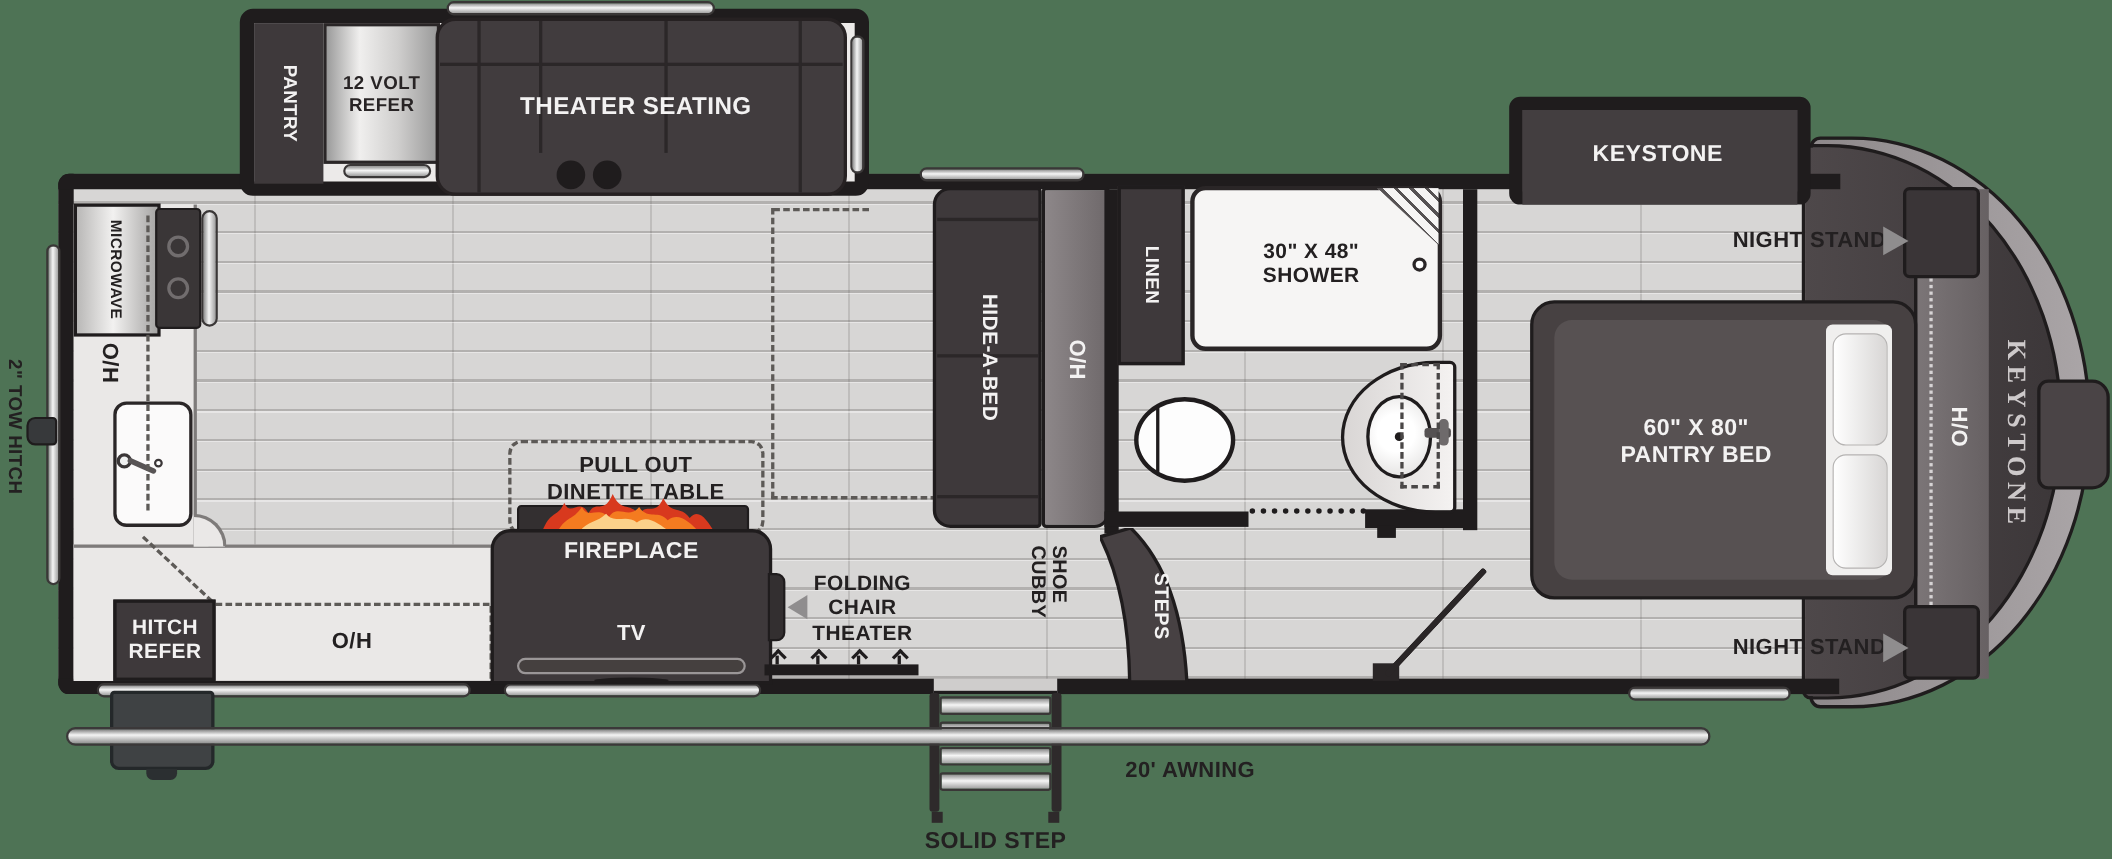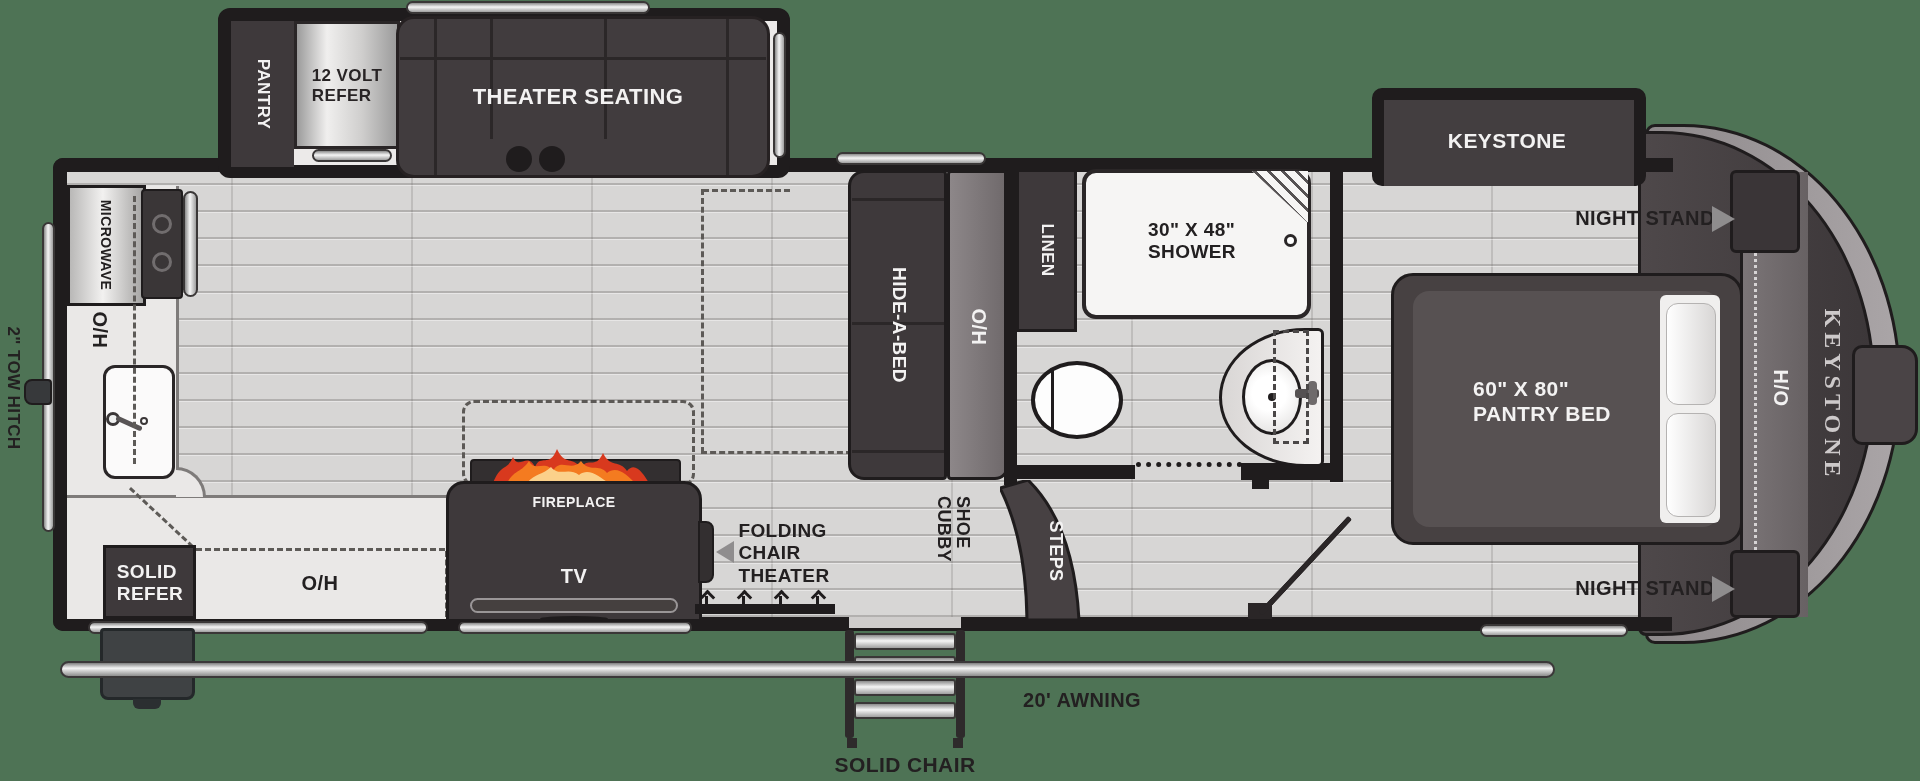--- a/index.html
+++ b/index.html
@@ -8,21 +8,21 @@
   .abs{position:absolute;box-sizing:border-box;}
   .wall{position:absolute;background:#1f1c1d;box-sizing:border-box;}
   .dark{background:#3e393b;border:3px solid #1f1c1d;}
   .metalh{background:linear-gradient(180deg,#8b8b8b,#f5f5f5 45%,#9f9f9f);border:2px solid #3a3737;border-radius:8px;}
   .metalv{background:linear-gradient(90deg,#8b8b8b,#f5f5f5 45%,#9f9f9f);border:2px solid #3a3737;border-radius:8px;}
   .floor{background-color:#d7d6d5;background-image:
      repeating-linear-gradient(180deg,rgba(255,255,255,.40) 0 1px,transparent 1px 25px,rgba(118,115,113,.38) 25px 27px),
      repeating-linear-gradient(90deg,transparent 0 178px,rgba(118,115,113,.25) 178px 180px);}
   .counter{background:#eae8e7;}
   .lbl{position:absolute;transform:translate(-50%,-50%);font-weight:700;color:#282425;
-       white-space:nowrap;letter-spacing:.4px;line-height:1.18;}
+       text-align:center;white-space:nowrap;letter-spacing:.4px;line-height:1.18;}
   .vlbl{position:absolute;transform:translate(-50%,-50%);font-weight:700;color:#282425;
         writing-mode:vertical-rl;text-orientation:mixed;letter-spacing:.4px;white-space:nowrap;line-height:1.05;}
   .white{color:#f3f2f2;}
   .lbl span{display:block;}
   .dash-h{position:absolute;border-top:3px dashed #5d5a57;}
   .dash-v{position:absolute;border-left:3px dashed #5d5a57;}
   .arr-r{position:absolute;width:0;height:0;border-top:13px solid transparent;
          border-bottom:13px solid transparent;border-left:23px solid #8f8d8e;}
   .arr-l{position:absolute;width:0;height:0;border-top:11px solid transparent;
          border-bottom:11px solid transparent;border-right:18px solid #8f8d8e;}
@@ -101,21 +101,21 @@
     <div class="abs metalh" style="left:9px;top:49px;width:102px;height:17px;border-radius:3px;"></div>
     <div class="abs metalh" style="left:9px;top:72px;width:102px;height:17px;border-radius:3px;"></div>
     <div class="abs" style="left:2px;top:108px;width:10px;height:10px;background:#2e2a2b;"></div>
     <div class="abs" style="left:108px;top:108px;width:10px;height:10px;background:#2e2a2b;"></div>
   </div>
 
   <div class="abs" style="left:60px;top:661px;width:1495px;height:17px;border:2px solid #3b3839;border-radius:9px;
               background:linear-gradient(180deg,#7e7e7e,#f4f4f4 40%,#8d8d8d);"></div>
 
   <div class="lbl" style="left:1082px;top:701px;font-size:20px;color:#232021;">20' AWNING</div>
-  <div class="lbl" style="left:905px;top:765px;font-size:21px;color:#232021;">SOLID CHAIR</div>
+  <div class="lbl" style="left:905px;top:765px;font-size:21px;color:#232021;">SOLID STEP</div>
 
   <div class="abs counter" style="left:67px;top:186px;width:112px;height:433px;border-right:3px solid #7e7b7a;"></div>
   <div class="abs counter" style="left:67px;top:495px;width:381px;height:124px;border-top:3px solid #7e7b7a;"></div>
   <div class="abs counter" style="left:176px;top:467px;width:30px;height:30px;border-top:3px solid #7e7b7a;border-right:3px solid #7e7b7a;border-top-right-radius:30px;"></div>
 
   <div class="abs" style="left:67px;top:185px;width:79px;height:121px;border:3px solid #1f1c1d;
               background:linear-gradient(90deg,#b9b8b7,#f2f1f0 45%,#a5a4a3);"></div>
   <div class="vlbl" style="left:106px;top:245px;font-size:14px;color:#232021;">MICROWAVE</div>
   <div class="abs" style="left:141px;top:189px;width:42px;height:110px;background:#3a3637;border:2px solid #1f1c1d;border-radius:4px;"></div>
   <div class="abs" style="left:152px;top:214px;width:20px;height:20px;border:3px solid #716d6e;border-radius:50%;"></div>
@@ -129,40 +129,44 @@
 
   <div class="dash-v" style="left:133px;top:196px;height:268px;"></div>
   <div class="dash-h" style="left:131px;top:487px;width:86px;transform:rotate(43deg);transform-origin:left top;"></div>
   <div class="dash-h" style="left:196px;top:548px;width:249px;"></div>
   <div class="dash-v" style="left:445px;top:551px;height:66px;"></div>
 
   <div class="vlbl" style="left:99px;top:330px;font-size:20px;color:#232021;">O/H</div>
 
   <div class="abs dark" style="left:103px;top:545px;width:93px;height:74px;">
     <div class="lbl white" style="left:44px;top:35px;font-size:19px;">
-      <span>SOLID</span>
+      <span>HITCH</span>
         <span>REFER</span>
     </div>
   </div>
   <div class="lbl" style="left:320px;top:584px;font-size:20px;color:#232021;">O/H</div>
 
   <div class="dash-h" style="left:703px;top:189px;width:87px;"></div>
   <div class="dash-v" style="left:701px;top:189px;height:264px;"></div>
   <div class="dash-h" style="left:701px;top:451px;width:151px;"></div>
 
   <div class="abs" style="left:462px;top:400px;width:233px;height:86px;border:3px dashed #5c5956;border-radius:12px;"></div>
+  <div class="lbl" style="left:578px;top:436px;font-size:20px;color:#232021;">
+    <span>PULL OUT</span>
+      <span>DINETTE TABLE</span>
+  </div>
 
   <div class="abs" style="left:470px;top:459px;width:211px;height:26px;background:#332f30;border:2px solid #1f1c1d;border-radius:4px;"></div>
   <svg class="abs" style="left:487px;top:441px;" width="168" height="42" viewBox="0 0 168 42">
     <path fill="#d8391e" d="M6,42 C14,22 20,30 26,16 C32,30 40,10 48,26 C54,12 62,28 70,8 C78,26 86,14 94,28 C100,14 108,30 116,12 C124,28 132,18 140,30 C148,20 156,32 162,42 Z"></path>
     <path fill="#f47b20" d="M20,42 C28,28 34,32 42,20 C48,32 58,18 66,30 C74,16 84,32 94,20 C102,32 112,22 120,32 C130,24 140,34 148,42 Z"></path>
     <path fill="#fbd18a" d="M40,42 C48,32 56,34 64,26 C72,36 82,26 92,34 C102,26 112,36 122,42 Z"></path>
   </svg>
   <div class="abs" style="left:446px;top:481px;width:256px;height:141px;background:#3e393b;border:3px solid #1f1c1d;border-radius:18px 18px 0 0;"></div>
-  <div class="lbl white" style="left:574px;top:502px;font-size:14px;">FIREPLACE</div>
+  <div class="lbl white" style="left:574px;top:502px;font-size:21px;">FIREPLACE</div>
   <div class="lbl white" style="left:574px;top:577px;font-size:20px;">TV</div>
   <div class="abs" style="left:470px;top:598px;width:208px;height:15px;background:#45403f;border:2px solid #9a9697;border-radius:8px;"></div>
   <div class="abs" style="left:540px;top:616px;width:68px;height:5px;background:#1f1c1d;border-radius:50%;"></div>
   <div class="abs" style="left:698px;top:521px;width:16px;height:62px;background:#332f30;border:2px solid #1f1c1d;border-radius:0 8px 8px 0;"></div>
   <div class="arr-l" style="left:716px;top:541px;"></div>
   <div class="lbl" style="left:784px;top:554px;font-size:19px;color:#232021;">
     <span>FOLDING</span>
       <span>CHAIR</span>
       <span>THEATER</span>
   </div>

